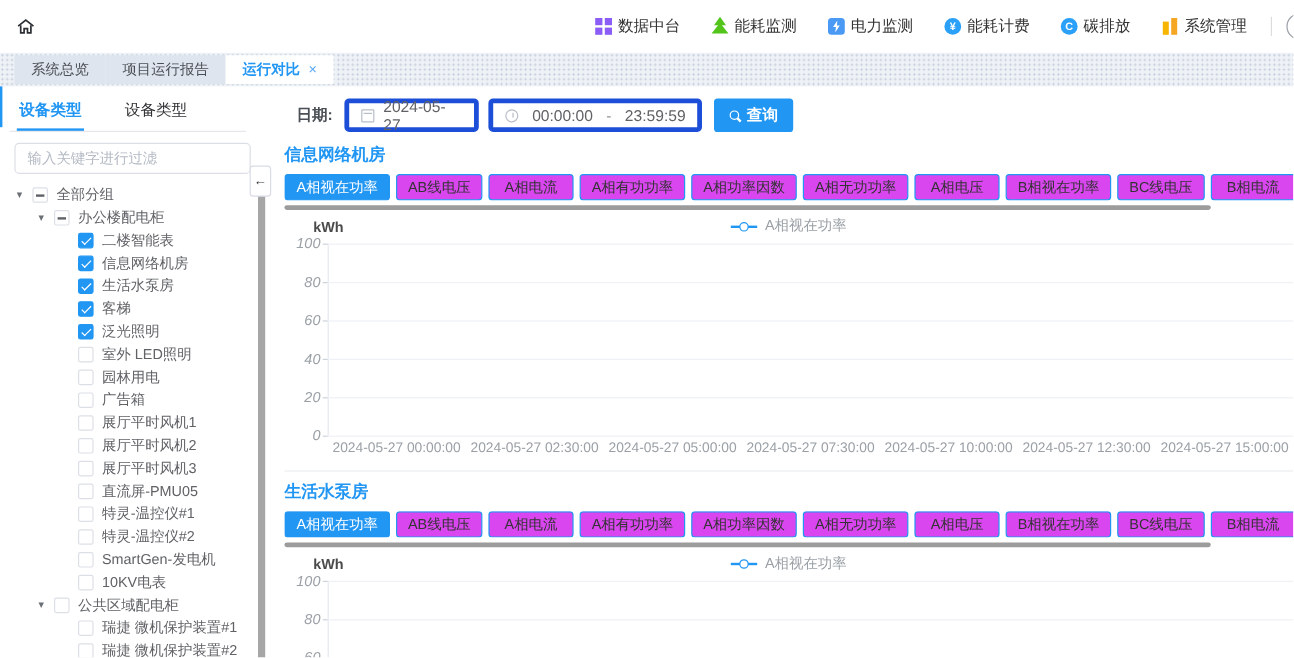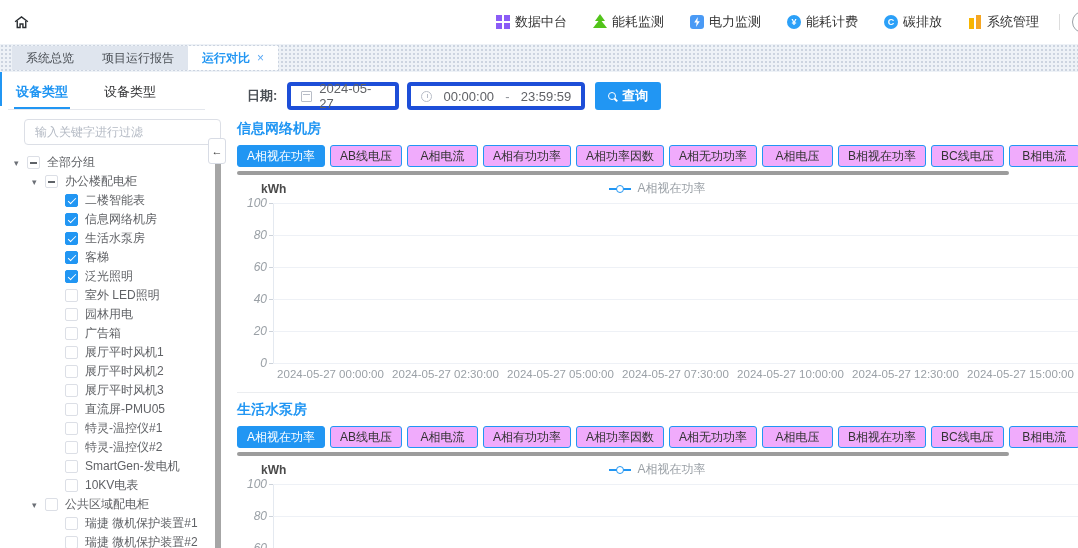--- a/index.html
+++ b/index.html
@@ -44,21 +44,21 @@
   .closable-true .tab-close { display:inline; }
 
   
   .bodywrap { display:flex; height:490px; position:relative; }
 
   .sidebar { width:213px; position:relative; padding:0 8px; flex:none; }
   .sidebar::before { content:""; position:absolute; left:0; top:0; width:2px; height:34px; background:#2196f3; }
   .stabs { display:flex; border-bottom:1px solid #e4e7ed; padding-top:4px; }
   .stab { font-size:13px; padding:7px 2px 6px; margin:0 26px 0 6px; color:#303133; cursor:pointer; border-bottom:2px solid transparent; white-space:nowrap; }
   .stab.active-true { color:#2196f3; border-bottom-color:#2196f3; font-weight:bold; }
-  .search-input { width:100%; height:26px; margin:9px 16px 8px; border:1px solid #dcdfe6; border-radius:4px;
+  .search-input { width:100%; height:26px; margin:9px 4px 8px; border:1px solid #dcdfe6; border-radius:4px;
       font-size:12px; padding:0 10px; color:#b91c1c; outline:none; font-family:inherit; }
   .search-input::placeholder { color:#b4bac4; }
   .tree { font-size:12px; color:#606266; }
   .tree-row { display:flex; align-items:center; height:19px; cursor:pointer; white-space:nowrap; }
   .level-0 { padding-left:6px; } .level-1 { padding-left:24px; } .level-2 { padding-left:44px; }
   .tree-arrow { width:13px; flex:none; font-size:9px; color:#6b6f76; }
   .tree-arrow.arrow-true::before { content:"▾"; }
   .cb { width:13px; height:13px; border:1px solid #dcdfe6; border-radius:2px; background:#fff; margin-right:7px; position:relative; flex:none; }
   .cb.check-checked { background:#2196f3; border-color:#2196f3; }
   .cb.check-checked::after { content:""; position:absolute; left:3.5px; top:0.5px; width:3px; height:7px;
@@ -88,21 +88,21 @@
   .time-sep { color:#909399; }
   .query-btn { height:28px; padding:0 13px; background:#2196f3; color:#fff; border:none; border-radius:3px;
       font-size:13px; display:flex; align-items:center; gap:6px; cursor:pointer; font-family:inherit;font-weight:bold; }
   .search-glyph { width:8px; height:8px; border:1.5px solid #fff; border-radius:50%; position:relative; display:inline-block; flex:none; }
   .search-glyph::after { content:""; position:absolute; width:4px; height:1.5px; background:#fff; transform:rotate(45deg); right:-3px; bottom:-1px; }
 
   
   .section-title { font-size:14px; font-weight:bold; color:#2196f3; margin:4px 0 7px; }
   .btn-row { display:flex; gap:5px; overflow:hidden; }
   .pbtn { height:22px; padding:0 9px; min-width:71px; display:flex; align-items:center; justify-content:center;
-      font-size:12px; color:#333; background:#f0abfc; border:1px solid #2196f3; border-radius:3px; cursor:pointer;
+      font-size:12px; color:#333; background:#d946ef; border:1px solid #2196f3; border-radius:3px; cursor:pointer;
       white-space:nowrap; flex:none; }
   .pbtn.active-true { background:#2196f3; border-color:#2196f3; color:#fff; }
   .hscroll { height:4px; width:772px; background:#9c9c9c; border-radius:2px; margin-top:4px; cursor:pointer; }
 
   .chart-head { position:relative; height:17px; margin-top:5px; }
   .unit-label { position:absolute; left:24px; top:2px; font-size:12px; font-weight:bold; color:#4a4a4a; }
   .legend { position:absolute; left:0; right:0; top:0; display:flex; justify-content:center; align-items:center;
       gap:6px; font-size:12px; color:#9aa0a6; cursor:pointer; }
   .legend-marker { width:22px; height:8px; position:relative; flex:none; }
   .legend-marker::before { content:""; position:absolute; left:0; right:0; top:3.5px; height:1.5px; background:#2196f3; }

